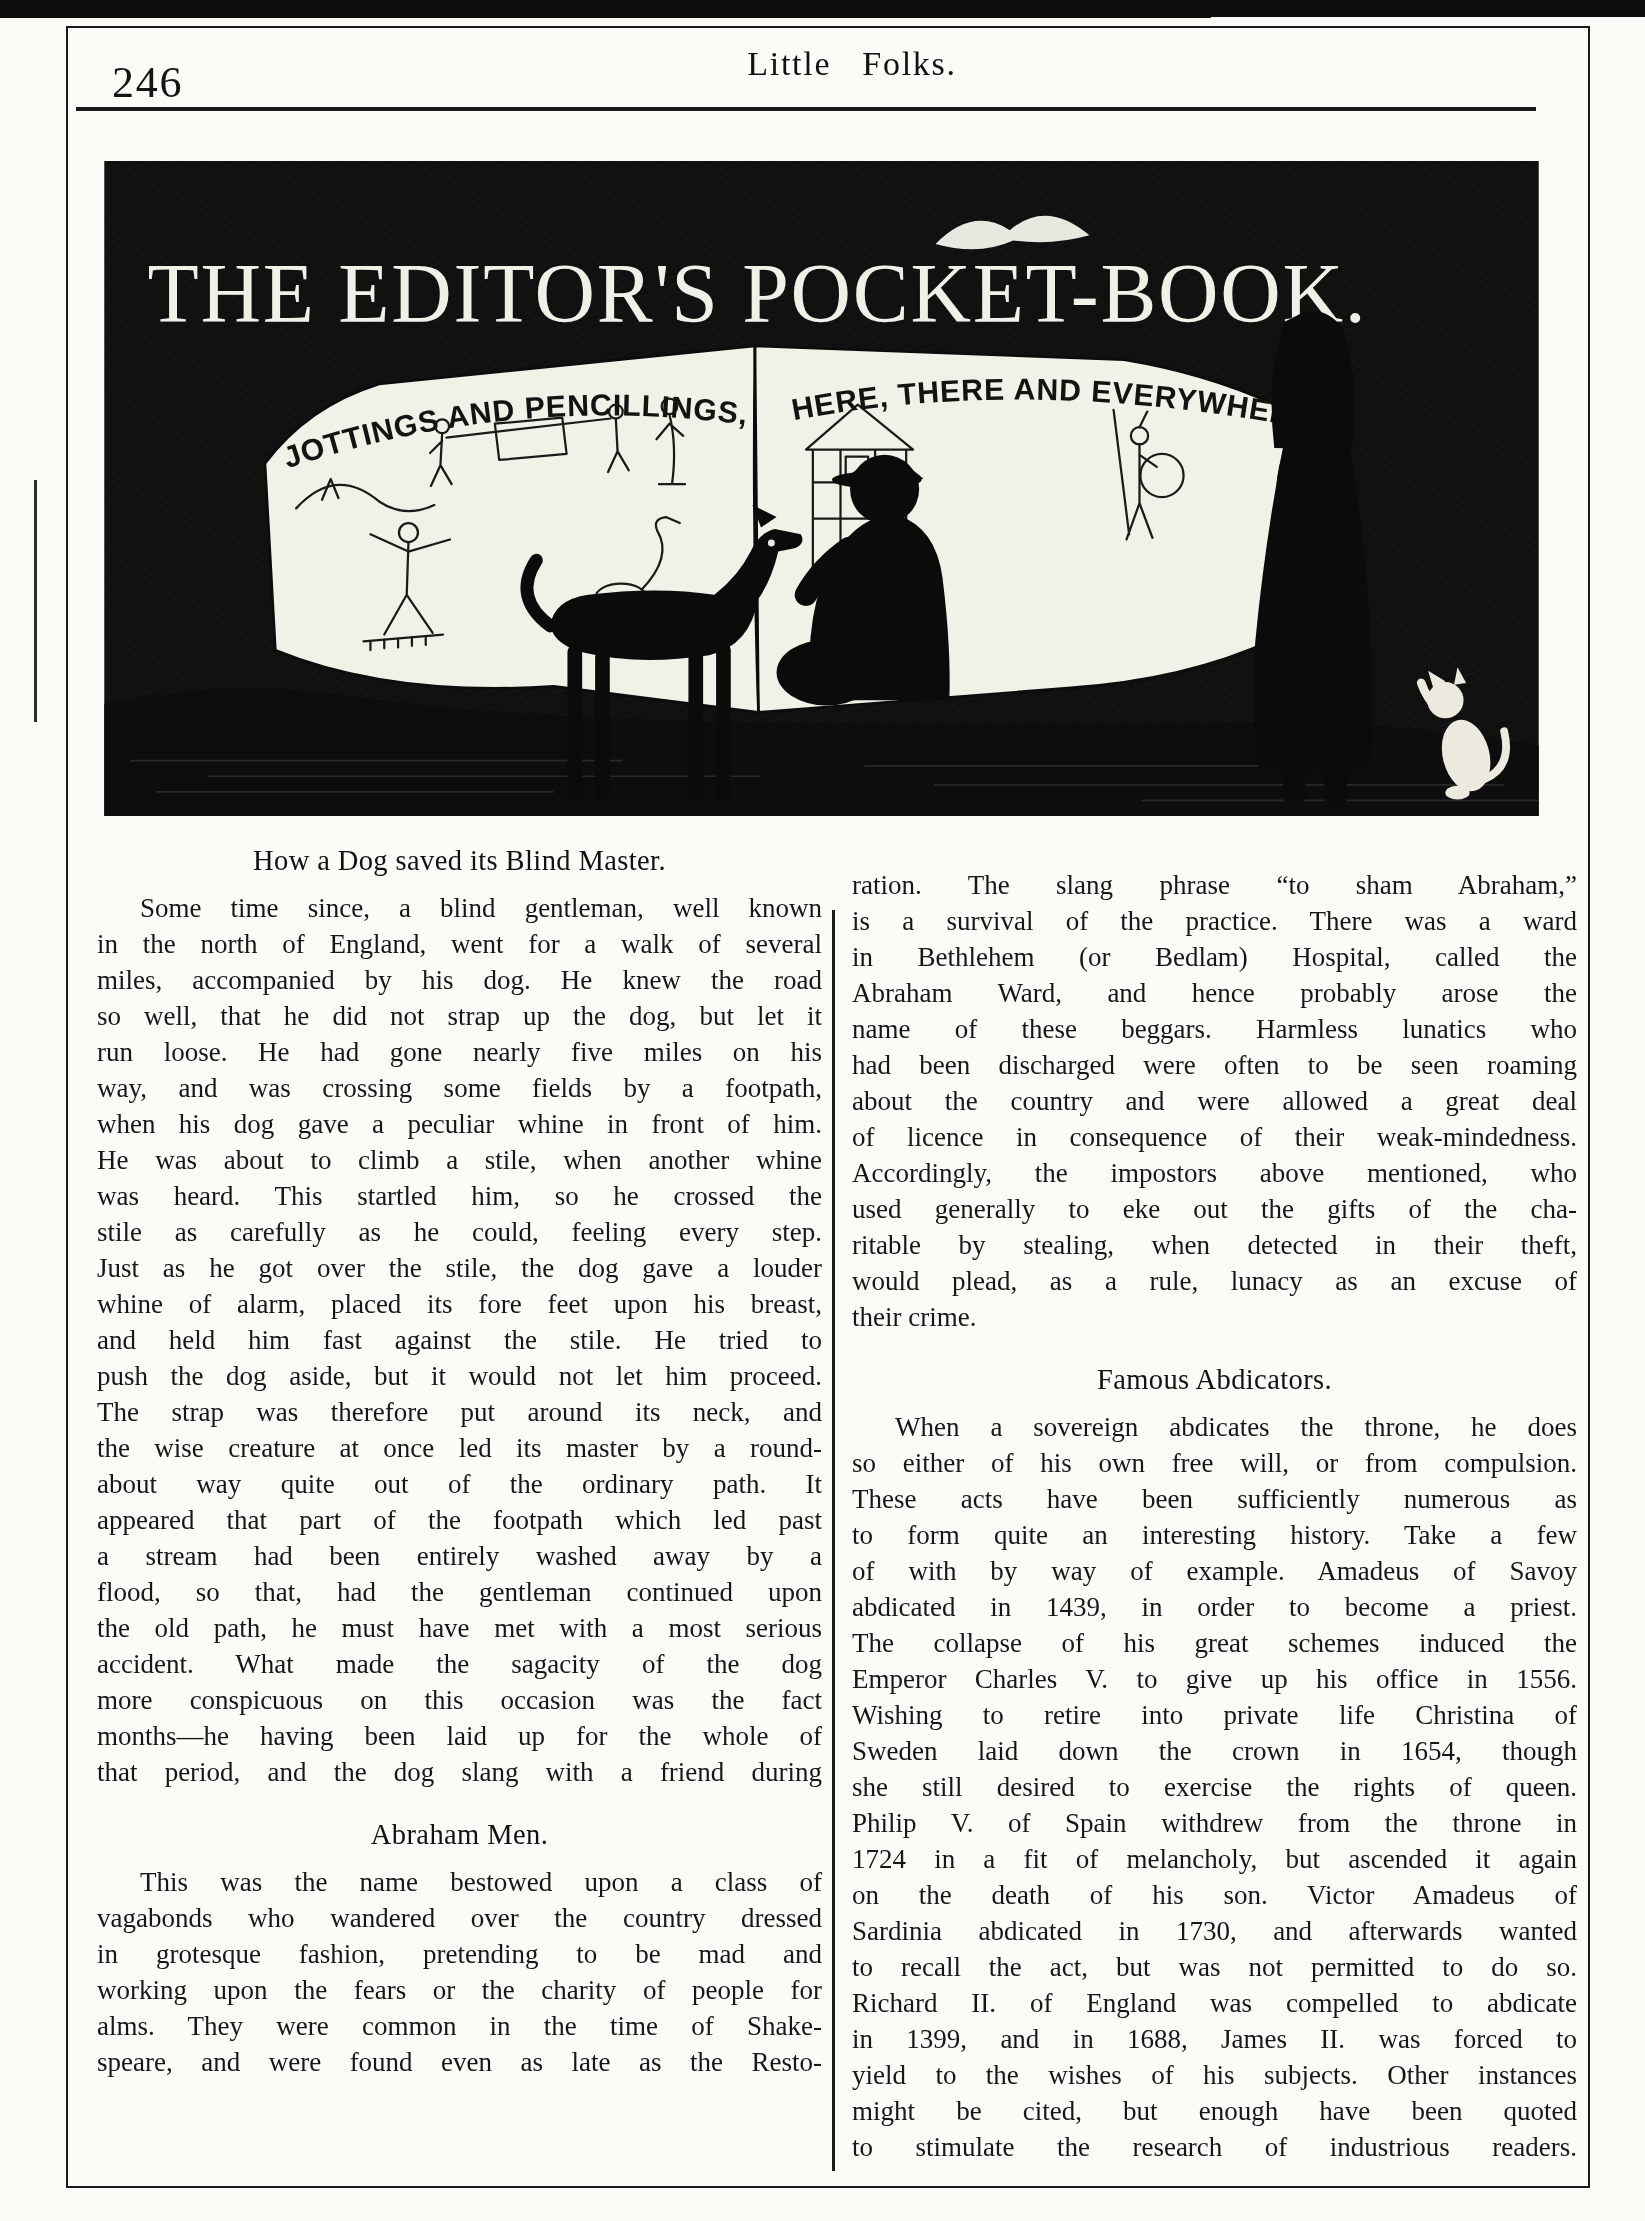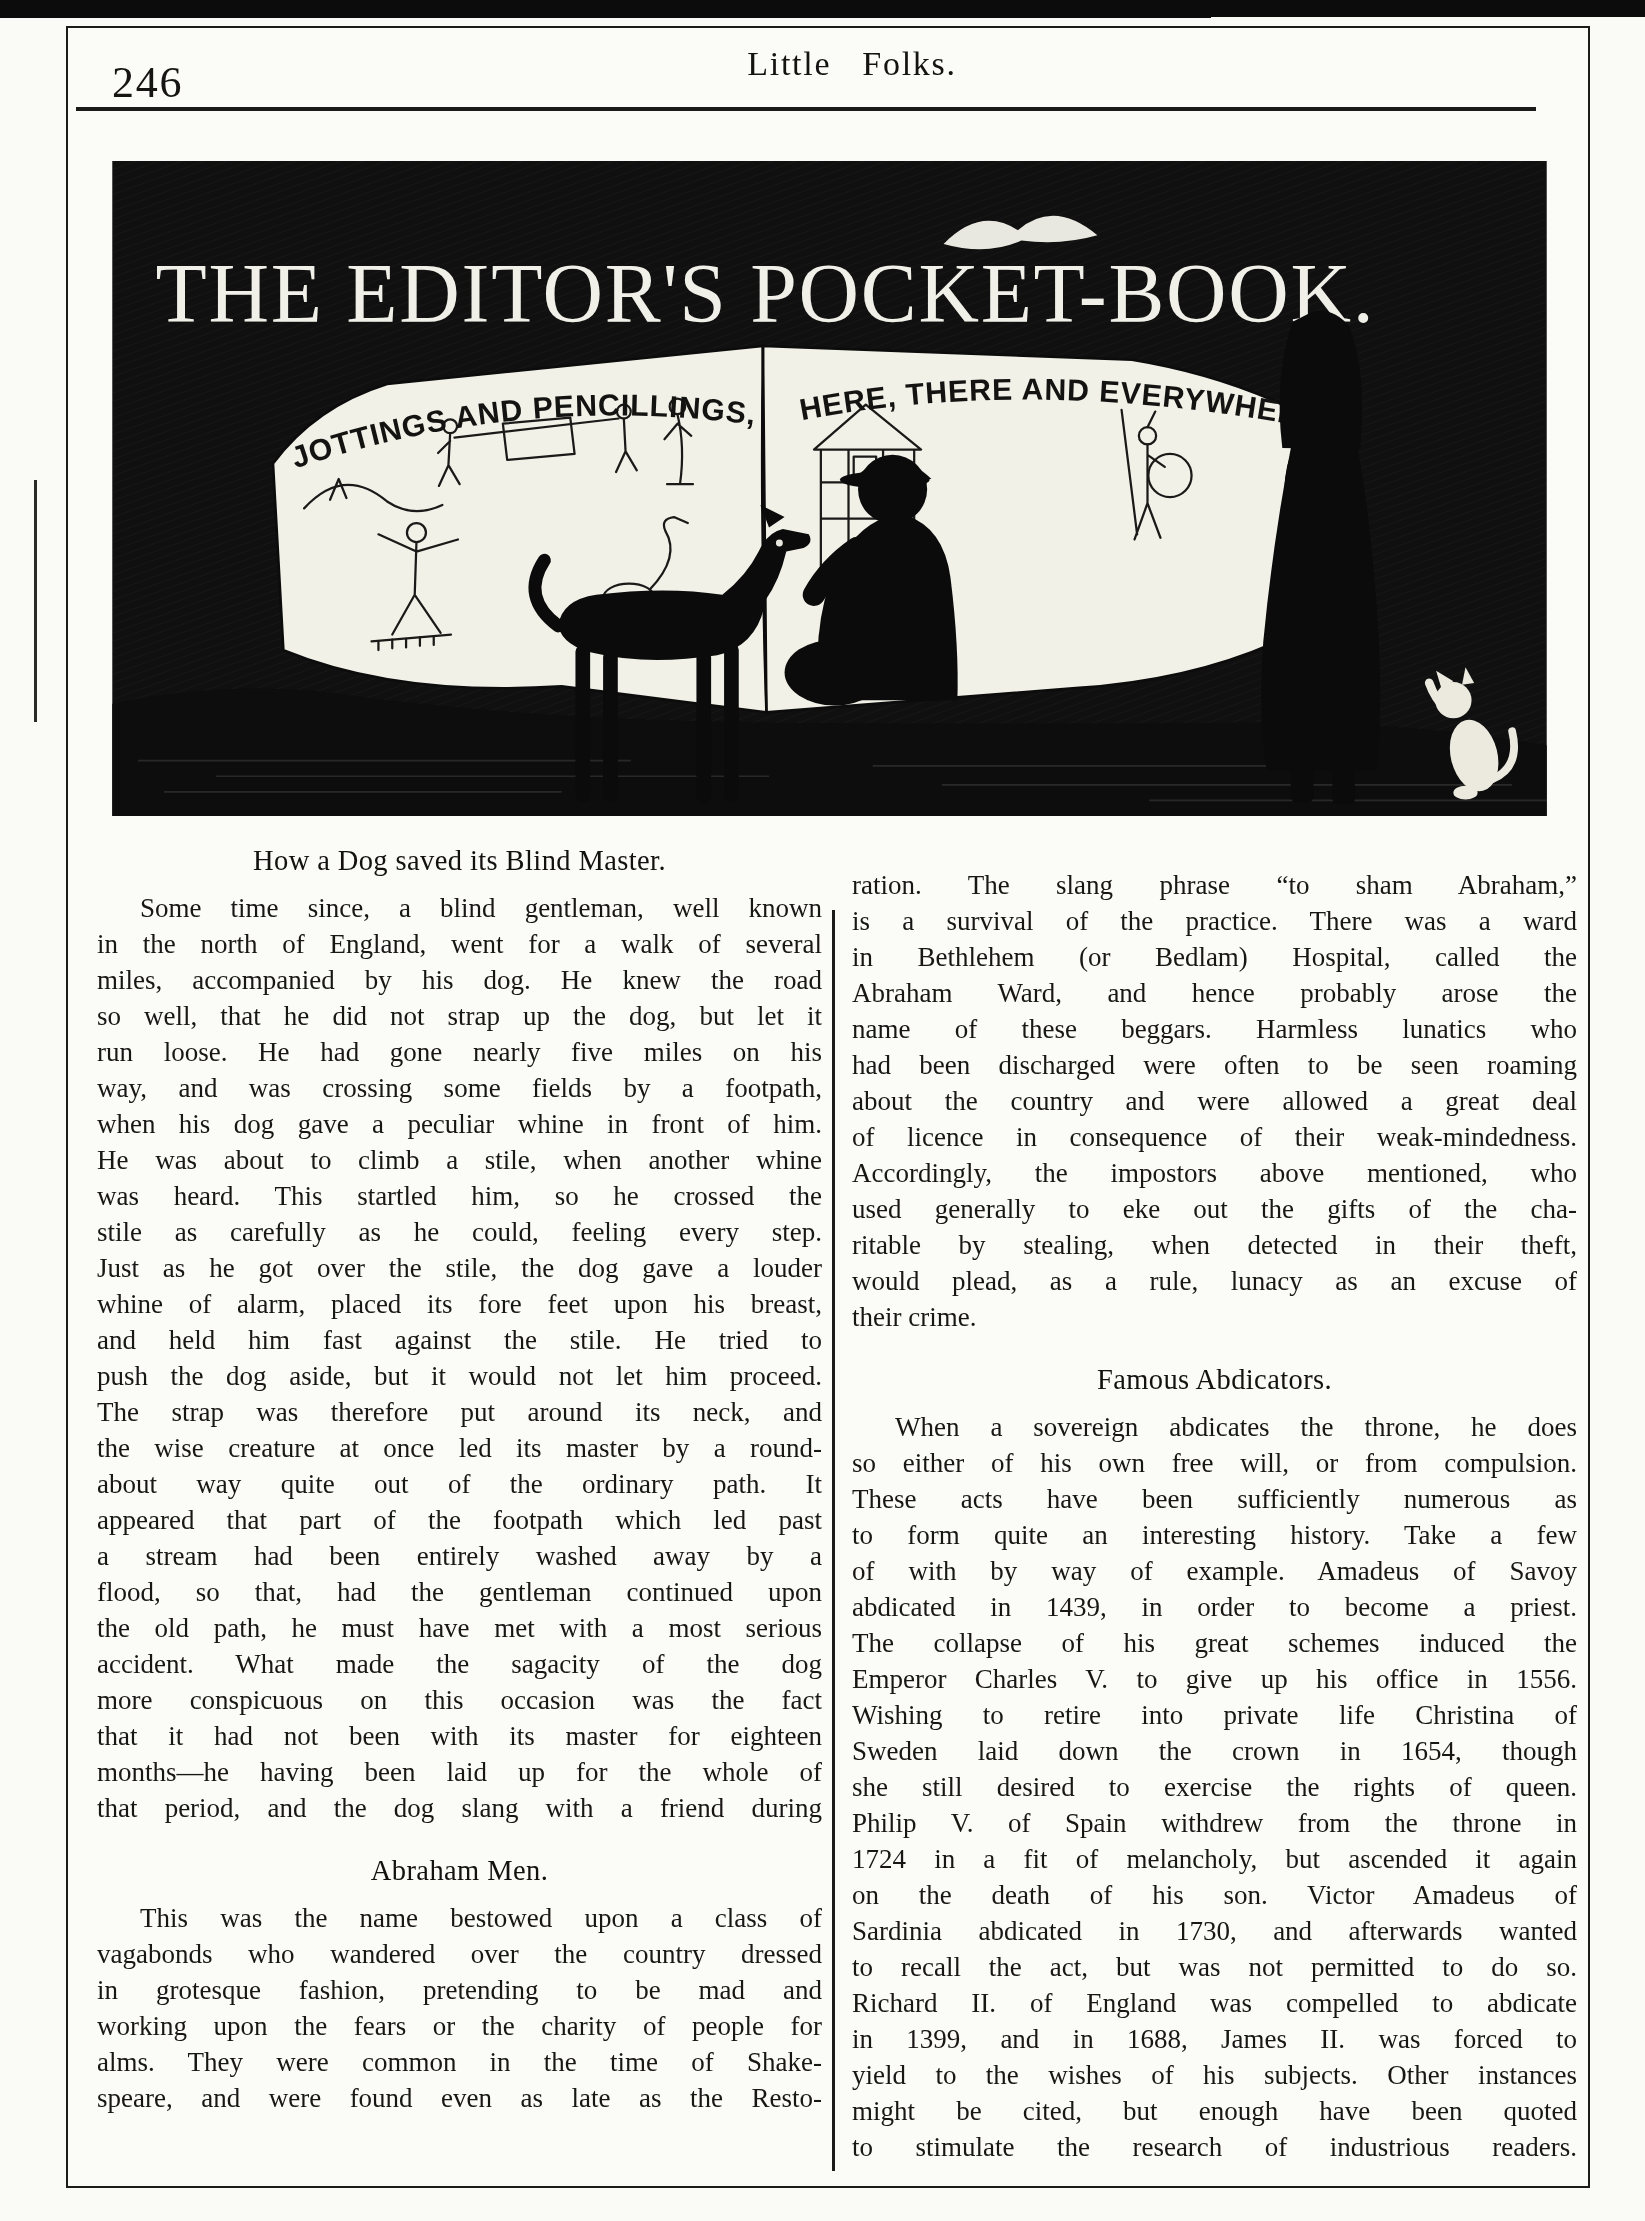--- a/index.html
+++ b/index.html
@@ -5,21 +5,21 @@
   html,body{margin:0;padding:0;width:1646px;height:2221px;background:#fafaf6;overflow:hidden;}
   .abs{position:absolute;}
   #scanbar{left:0;top:0;width:1646px;height:13px;background:#0c0c0c;}
   #scanbar2{left:0;top:13px;width:1211px;height:5.2px;background:#0c0c0c;}
   #scanbar3{left:778px;top:13px;width:867px;height:3.5px;background:#0c0c0c;}
   #page-frame{left:66px;top:26px;width:1524px;height:2162px;border:2.6px solid #1b1b19;box-sizing:border-box;background:#fbfbf7;}
   #edge-artifact{left:34px;top:480px;width:2.6px;height:242px;background:#2a2a28;}
   #page-number{left:112px;top:57px;font-family:"Liberation Serif",serif;font-size:44px;color:#161514;letter-spacing:1.7px;}
   #journal-title{left:852px;top:45px;transform:translateX(-50%);font-family:"Liberation Serif",serif;font-size:34px;color:#141312;letter-spacing:1.7px;word-spacing:21px;}
   #header-rule{left:76px;top:107px;width:1460px;height:3.5px;background:#1a1a18;}
-  #illustration-wrap{left:112px;top:161px;width:1440px;height:655px;}
+  #illustration-wrap{left:104px;top:161px;width:1440px;height:655px;}
   #column-divider{left:832px;top:910px;width:2.6px;height:1261px;background:#1b1b19;}
   .col{position:absolute;width:725px;color:#181716;font-family:"Liberation Serif",serif;}
   #col-left{left:97px;top:843px;}
   #col-right{left:852px;top:867px;}
   .sec-heading{font-size:28.5px;font-weight:normal;text-align:center;margin:0 0 11.2px 0;line-height:36px;letter-spacing:0.4px;color:#131211;}
   .sec-gap .sec-heading{margin-top:27px;}
   .tline{font-size:27px;line-height:36px;text-align:justify;text-align-last:justify;}
   .tline.indent{text-indent:43px;}
   .tline.lastline{text-align-last:left;}
 </style>
@@ -157,21 +157,20 @@
         <div class="tline">push the dog aside, but it would not let him proceed.</div>
         <div class="tline">The strap was therefore put around its neck, and</div>
         <div class="tline">the wise creature at once led its master by a round-</div>
         <div class="tline">about way quite out of the ordinary path. It</div>
         <div class="tline">appeared that part of the footpath which led past</div>
         <div class="tline">a stream had been entirely washed away by a</div>
         <div class="tline">flood, so that, had the gentleman continued upon</div>
         <div class="tline">the old path, he must have met with a most serious</div>
         <div class="tline">accident. What made the sagacity of the dog</div>
         <div class="tline">more conspicuous on this occasion was the fact</div>
-        <div class="tline">that it had not been with its master for eighteen</div>
         <div class="tline">months—he having been laid up for the whole of</div>
         <div class="tline">that period, and the dog slang with a friend during</div>
       </div>
   </div>
   <div class="sec sec-gap">
     <h3 class="sec-heading">Abraham Men.</h3>
     <div class="sec-lines">
         <div class="tline indent">This was the name bestowed upon a class of</div>
         <div class="tline">vagabonds who wandered over the country dressed</div>
         <div class="tline">in grotesque fashion, pretending to be mad and</div>

